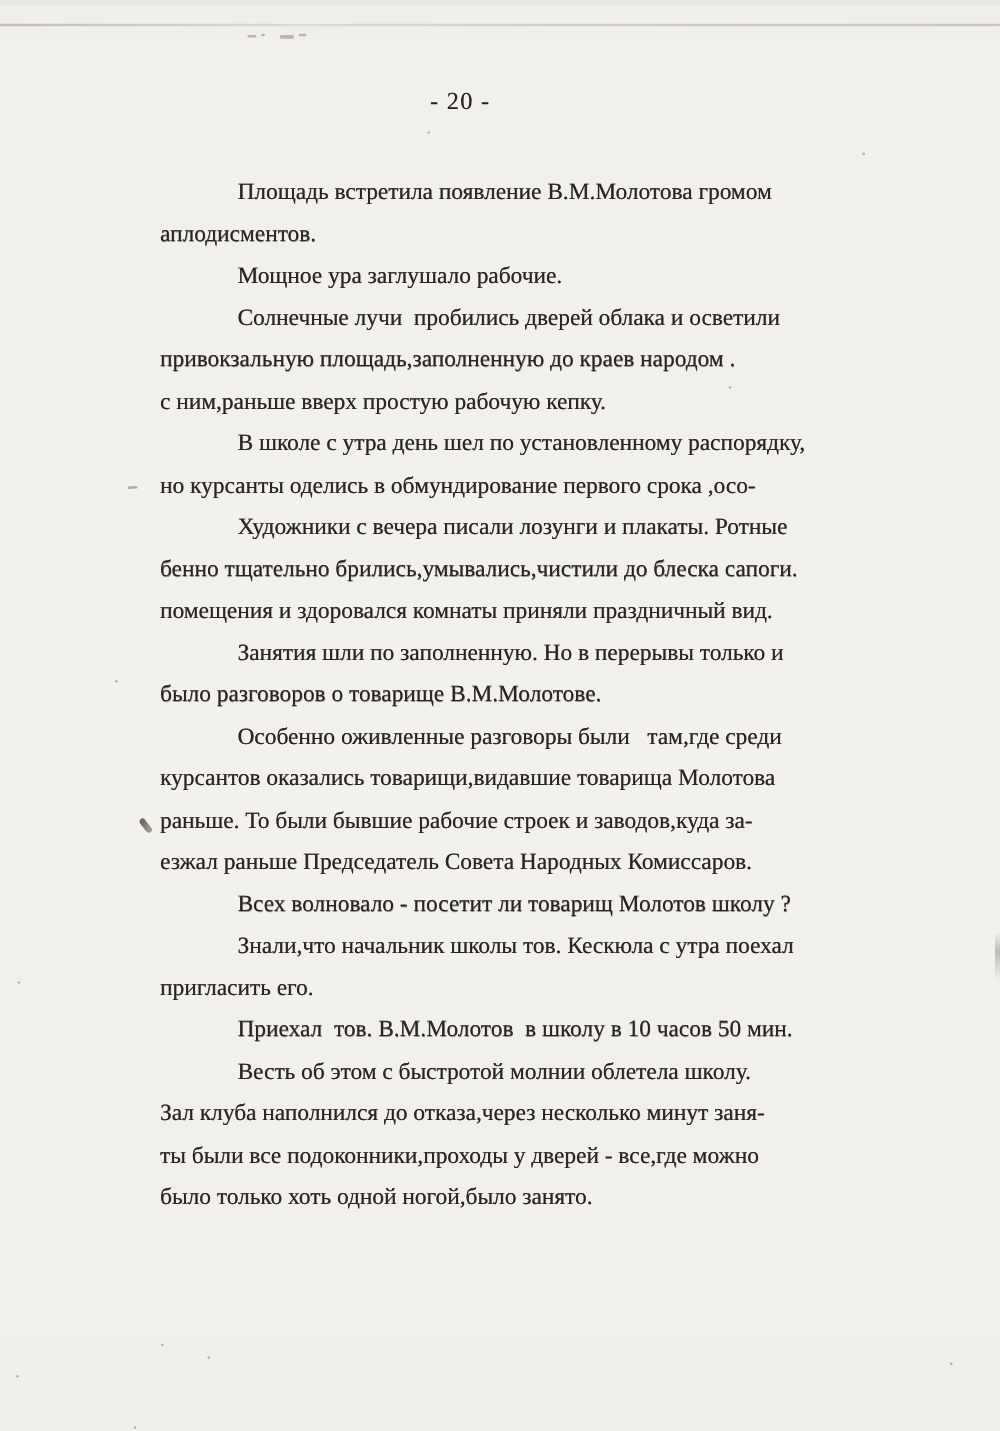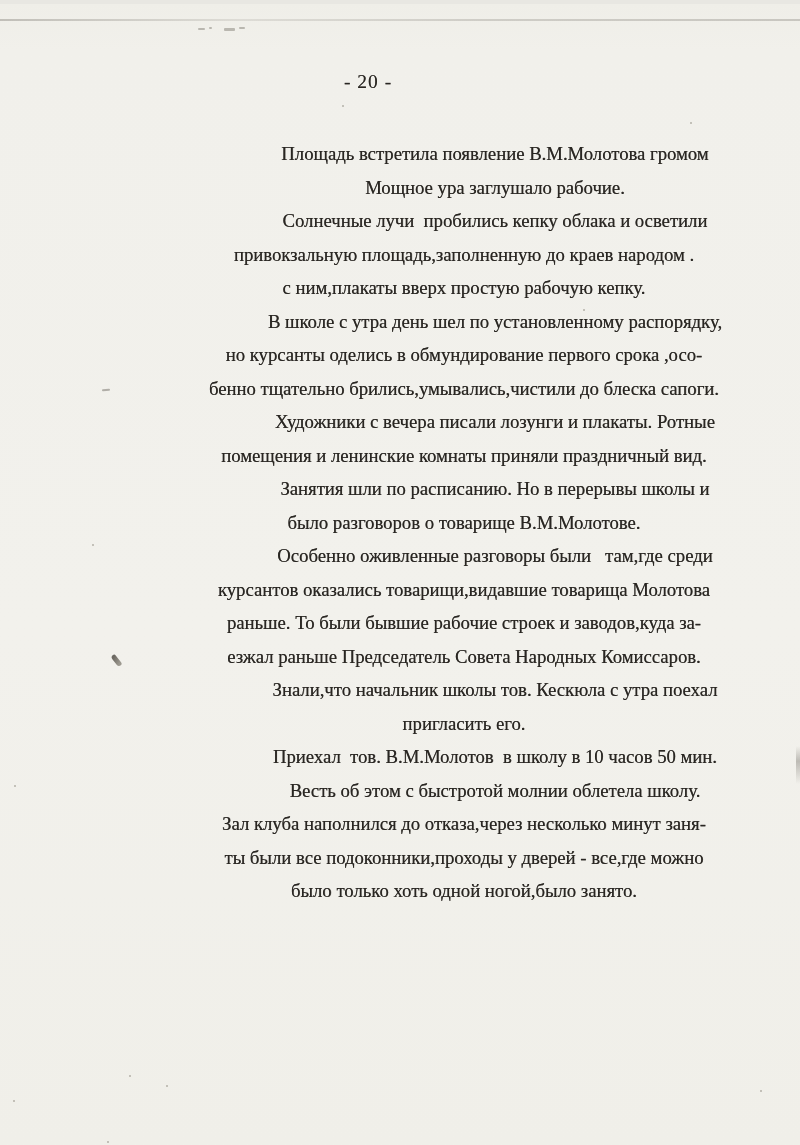--- a/index.html
+++ b/index.html
@@ -30,21 +30,20 @@
   }
   .doc-body{
     position:absolute;left:128px;top:133px;width:672px;
   }
   .line{
     white-space:pre;
     font-size:18.7px;
     line-height:33.5px;
     letter-spacing:0;
     text-shadow:.3px .3px .3px rgba(41,38,34,.45), 0 0 .5px rgba(41,38,34,.35);
-    text-align:center;
   }
   .line.first{padding-left:62px;}
   .speck{position:absolute;background:var(--artifact);border-radius:50%;}
   .smudge{position:absolute;background:#8d897f;border-radius:1px;opacity:.55;}
   .pen-mark{
     position:absolute;left:114px;top:650px;width:5px;height:13px;
     background:linear-gradient(160deg,#55514a 20%,#8d897f 80%);
     border-radius:3px 2px 2px 3px;
     transform:rotate(-38deg);
     opacity:.85;
@@ -64,35 +63,37 @@
 <div class="page">
   <div class="scan-line"></div>
   <div class="pen-mark"></div>
   <div class="margin-dash"></div>
   <div class="edge-streak"></div>
 
   <div class="page-number">- 20 -</div>
 
   <div class="doc-body">
       <div class="line first">Площадь встретила появление В.М.Молотова громом</div>
+      <div class="line">аплодисментов.</div>
       <div class="line first">Мощное ура заглушало рабочие.</div>
-      <div class="line first">Солнечные лучи  пробились кепку облака и осветили</div>
+      <div class="line first">Солнечные лучи  пробились дверей облака и осветили</div>
       <div class="line">привокзальную площадь,заполненную до краев народом .</div>
-      <div class="line">с ним,плакаты вверх простую рабочую кепку.</div>
+      <div class="line">с ним,раньше вверх простую рабочую кепку.</div>
       <div class="line first">В школе с утра день шел по установленному распорядку,</div>
       <div class="line">но курсанты оделись в обмундирование первого срока ,осо-</div>
+      <div class="line first">Художники с вечера писали лозунги и плакаты. Ротные</div>
       <div class="line">бенно тщательно брились,умывались,чистили до блеска сапоги.</div>
-      <div class="line first">Художники с вечера писали лозунги и плакаты. Ротные</div>
-      <div class="line">помещения и ленинские комнаты приняли праздничный вид.</div>
-      <div class="line first">Занятия шли по расписанию. Но в перерывы школы и</div>
+      <div class="line">помещения и здоровался комнаты приняли праздничный вид.</div>
+      <div class="line first">Занятия шли по заполненную. Но в перерывы только и</div>
       <div class="line">было разговоров о товарище В.М.Молотове.</div>
       <div class="line first">Особенно оживленные разговоры были   там,где среди</div>
       <div class="line">курсантов оказались товарищи,видавшие товарища Молотова</div>
       <div class="line">раньше. То были бывшие рабочие строек и заводов,куда за-</div>
       <div class="line">езжал раньше Председатель Совета Народных Комиссаров.</div>
+      <div class="line first">Всех волновало - посетит ли товарищ Молотов школу ?</div>
       <div class="line first">Знали,что начальник школы тов. Кескюла с утра поехал</div>
       <div class="line">пригласить его.</div>
       <div class="line first">Приехал  тов. В.М.Молотов  в школу в 10 часов 50 мин.</div>
       <div class="line first">Весть об этом с быстротой молнии облетела школу.</div>
       <div class="line">Зал клуба наполнился до отказа,через несколько минут заня-</div>
       <div class="line">ты были все подоконники,проходы у дверей - все,где можно</div>
       <div class="line">было только хоть одной ногой,было занято.</div>
     </div>
 <div class="smudge" style="left: 198px; top: 24px; width: 7px; height: 2px;"></div>
     <div class="smudge" style="left: 209px; top: 23px; width: 3px; height: 2px;"></div>

